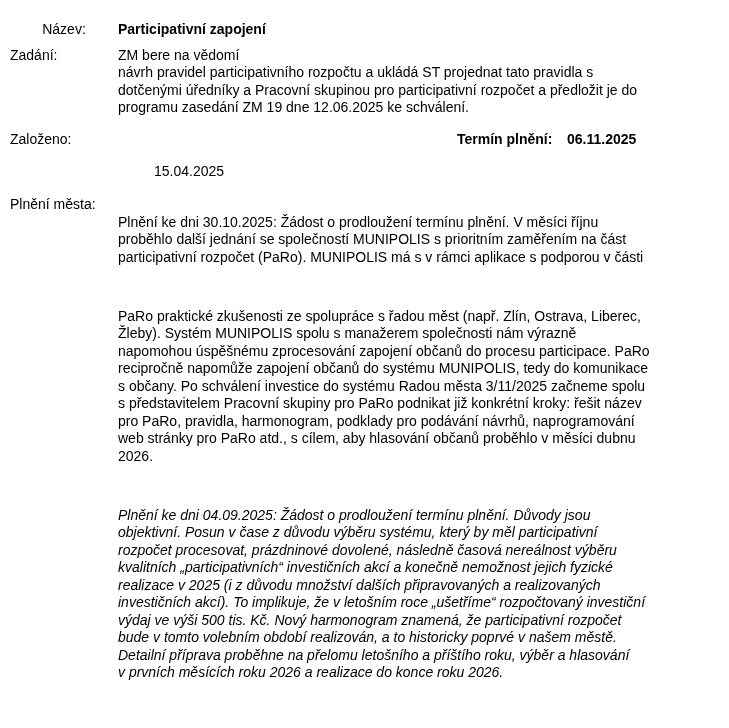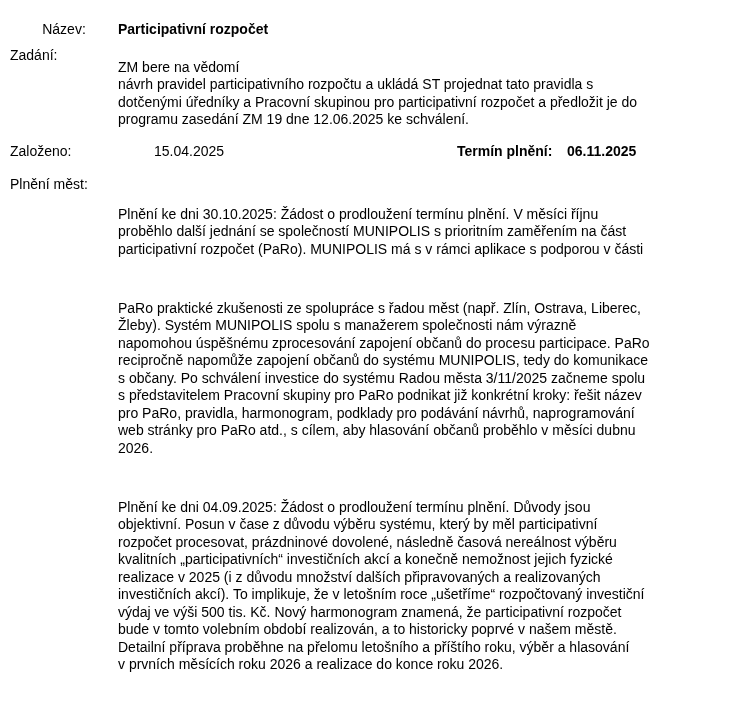--- a/index.html
+++ b/index.html
@@ -41,57 +41,58 @@
     width: 90px;
     flex: none;
   }
   .row2 { margin-top: 11px; text-align: center; }
   .row3 { margin-top: 8px; }
   .row4 { margin-top: 14px; gap: 36px; }
   .row5 { margin-top: 16px; }
   .row4 .col2 {
     width: 267px;
     flex: none;
+    margin-top: 32px;
   }
   .deadlines {
     flex: none;
   }
   .dl-row {
     display: flex;
     font-weight: bold;
   }
   .dl-lbl {
     width: 110px;
     flex: none;
     text-align: left;
     margin-right: 0;
   }
   .content {
     width: 604px;
     flex: none;
     white-space: pre-line;
-    margin-top: 12px;
   }
   .para {
     margin: 0 0 24px 0;
     white-space: pre-line;
   }
   .para:last-child {
     margin-bottom: 0;
+    font-style: italic;
   }
 </style>
 </head>
 <body>
 
 <div class="page">
 
 
   <div class="row row2">
     <div class="lbl">Název:</div>
-    <div class="bold">Participativní rozpočet</div>
+    <div class="bold">Participativní zapojení</div>
   </div>
 
   <div class="row row3">
     <div class="lbl">Zadání:</div>
     <div class="content">ZM bere na vědomí
 návrh pravidel participativního rozpočtu a ukládá ST projednat tato pravidla s
 dotčenými úředníky a Pracovní skupinou pro participativní rozpočet a předložit je do
 programu zasedání ZM 19 dne 12.06.2025 ke schválení.</div>
   </div>
 
@@ -100,21 +101,21 @@
     <div class="col2">15.04.2025</div>
     <div class="deadlines">
       <div class="dl-row">
         <span class="dl-lbl">Termín plnění:</span>
         <span class="dl-val">06.11.2025</span>
       </div>
     </div>
   </div>
 
   <div class="row row5">
-    <div class="lbl">Plnění měst:</div>
+    <div class="lbl">Plnění města:</div>
     <div class="content">
       <p class="para">Plnění ke dni 30.10.2025: Žádost o prodloužení termínu plnění. V měsíci říjnu
 proběhlo další jednání se společností MUNIPOLIS s prioritním zaměřením na část
 participativní rozpočet (PaRo). MUNIPOLIS má s v rámci aplikace s podporou v části</p>
       <p class="para">PaRo praktické zkušenosti ze spolupráce s řadou měst (např. Zlín, Ostrava, Liberec,
 Žleby). Systém MUNIPOLIS spolu s manažerem společnosti nám výrazně
 napomohou úspěšnému zprocesování zapojení občanů do procesu participace. PaRo
 recipročně napomůže zapojení občanů do systému MUNIPOLIS, tedy do komunikace
 s občany. Po schválení investice do systému Radou města 3/11/2025 začneme spolu
 s představitelem Pracovní skupiny pro PaRo podnikat již konkrétní kroky: řešit název

